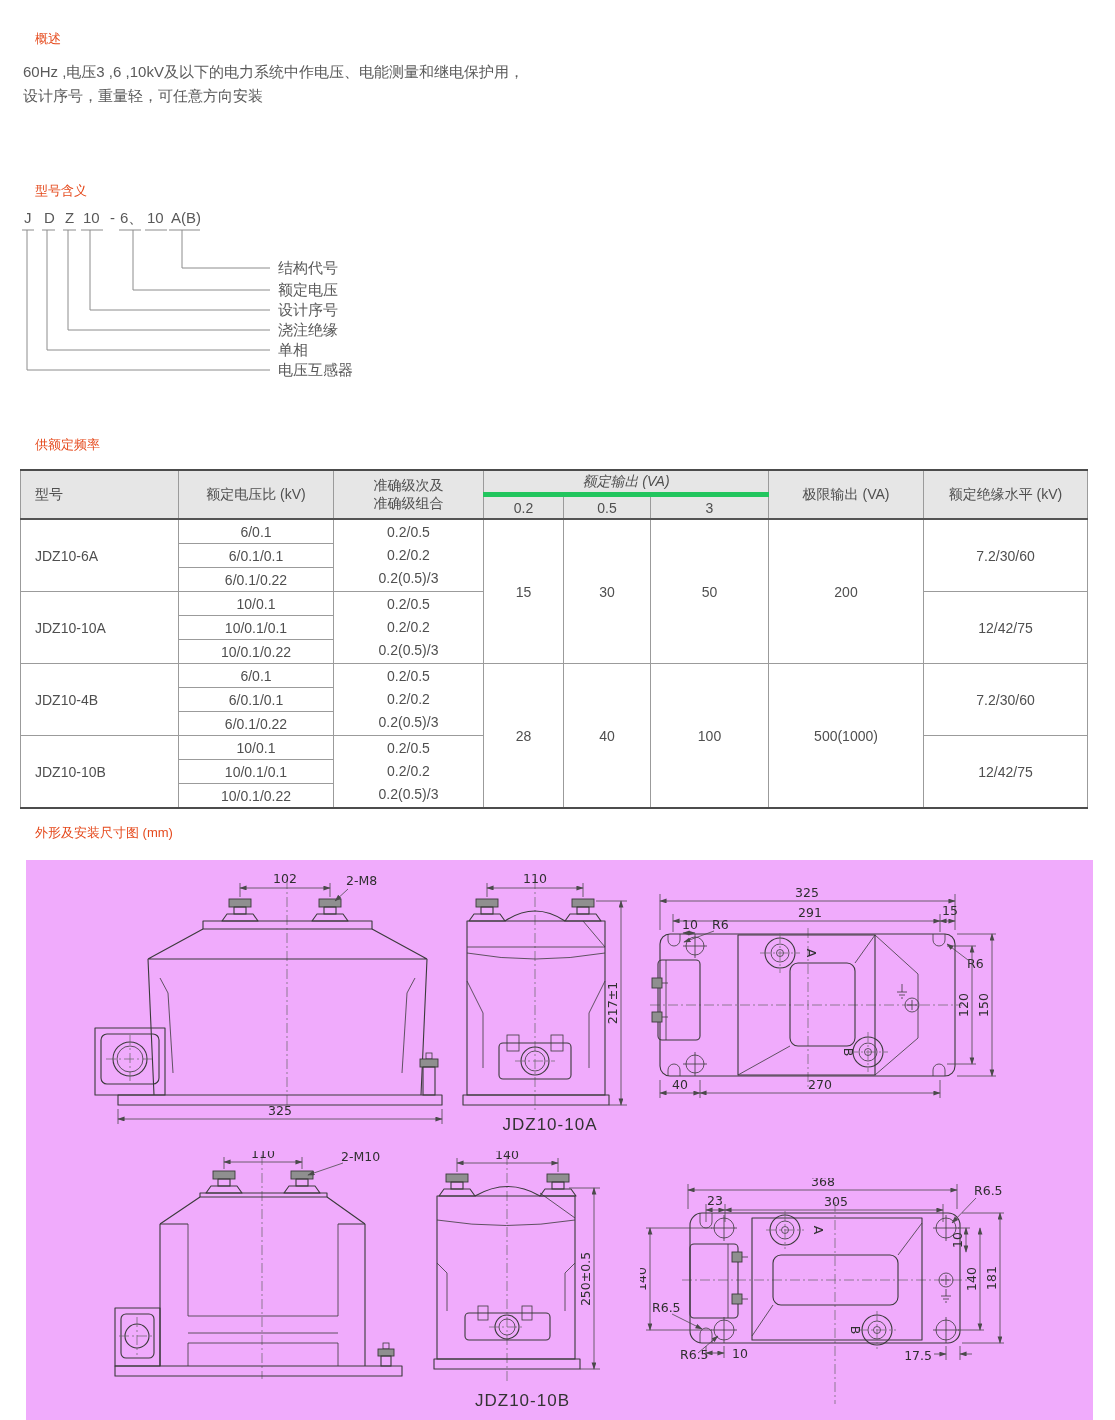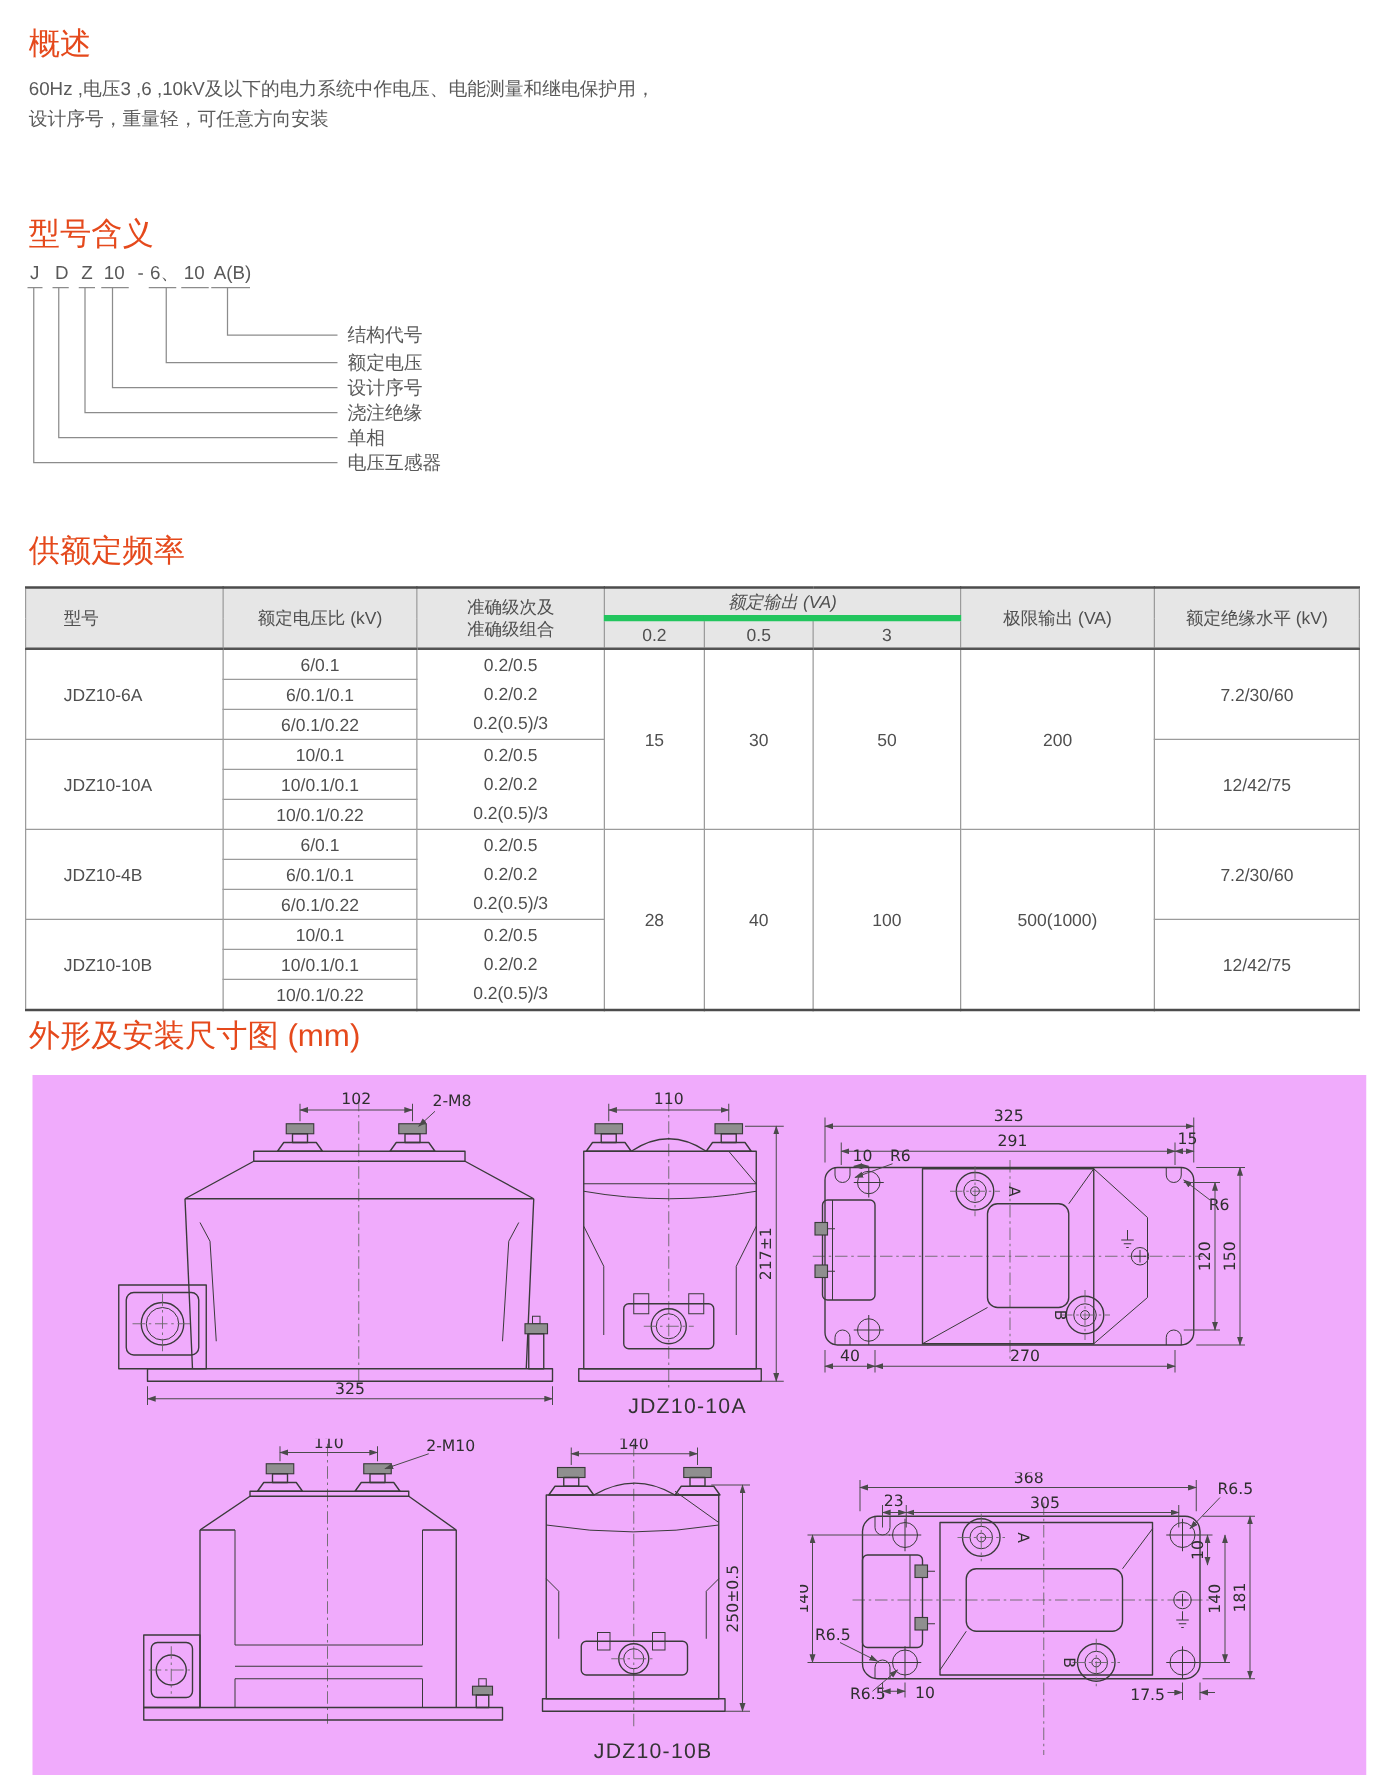--- a/index.html
+++ b/index.html
@@ -1,35 +1,35 @@
 <!DOCTYPE html>
 <html><head>
 <meta charset="utf-8">
 <style>
   html,body { margin:0; padding:0; background:#fff; }
   body { font-family:"Liberation Sans","DejaVu Sans",sans-serif; color:#555; }
   .page { position:relative; width:1115px; height:1420px; background:#fff; overflow:hidden; }
-  .sec-title { position:absolute; left:23px; margin:0; font-size:25px; font-weight:400; color:#e5491c; white-space:nowrap; }
+  .sec-title { position:absolute; left:23px; margin:12px; font-size:13px; font-weight:400; color:#e5491c; white-space:nowrap; }
   #t-overview { top:18px; }
   #t-model { top:170px; }
   #t-table { top:424px; }
   #t-dims { top:812px; }
   .overview-text { position:absolute; left:23px; top:60px; font-size:15px; line-height:24px; color:#5a5a5a; white-space:nowrap; }
   .model-svg { position:absolute; left:20px; top:198px; }
   .model-svg text { font-size:15px; fill:#595959; }
   .model-svg .ln { stroke:#8c8c8c; stroke-width:1; fill:none; }
 
   .spec-wrap { position:absolute; left:20px; top:469px; }
   table.spec { border-collapse:collapse; table-layout:fixed; width:1067px; font-size:14px; color:#4f4f4f; }
   table.spec th, table.spec td { border:1px solid #9b9b9b; text-align:center; vertical-align:middle; padding:0 2px; }
   table.spec { border-top:2px solid #4c4c4c; border-bottom:2px solid #4c4c4c; }
   table.spec thead th { background:#e6e6e6; font-weight:400; height:21px; border-bottom:2px solid #545454; }
   table.spec thead th.sub-top { border-bottom:5px solid #22c55e;font-style:italic; }
   table.spec td { height:23px; }
-  table.spec .model-cell, table.spec th.h-model { text-align:left; padding-left:30px; }
+  table.spec .model-cell, table.spec th.h-model { text-align:left; padding-left:14px; }
   .acc-line { line-height:23px; }
 
   .dims-panel { position:absolute; left:26px; top:860px; width:1067px; height:560px; background:#f0abfc; }
   .dims-panel svg { position:absolute; }
   .dims-panel svg text { font-family:"DejaVu Sans",sans-serif; font-size:12.5px; fill:#2f2f2f; }
   .caption { position:absolute; font-size:17px; color:#333; letter-spacing:1px; text-align:center; white-space:nowrap; }
   #cap-a { left:429px; top:255px; width:190px; }
   #cap-b { left:404px; top:531px; width:185px; }
 
   .ol { fill:none; stroke:#3a3a3a; stroke-width:1.1; stroke-linejoin:round; }

